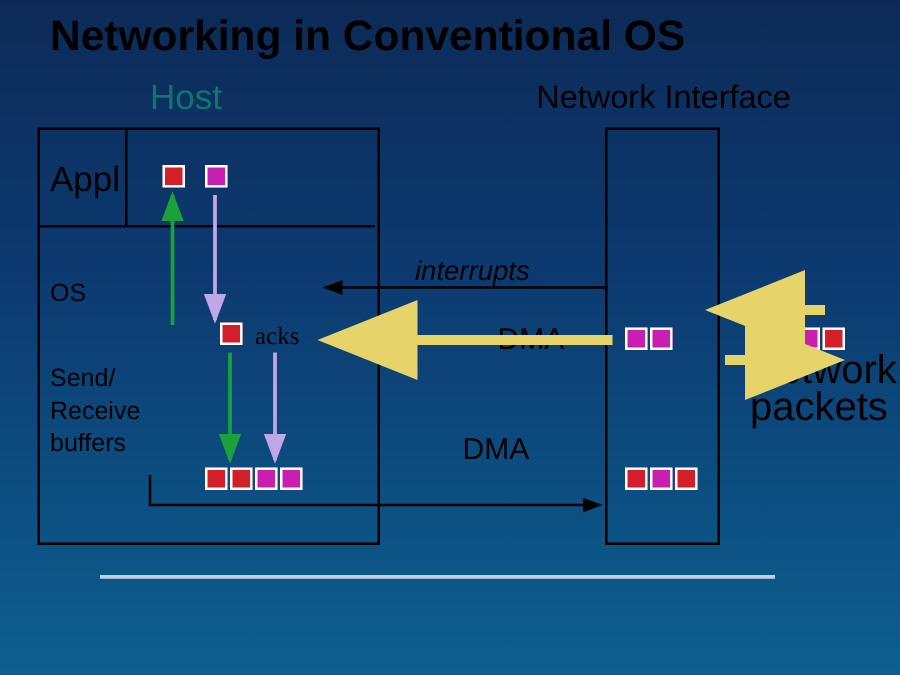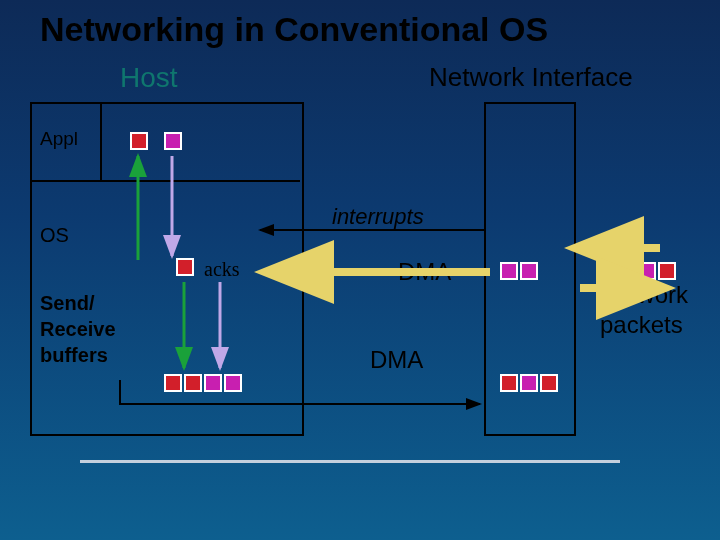--- a/index.html
+++ b/index.html
@@ -30,28 +30,28 @@
   }
   .ni-box{
     position:absolute;left:484px;top:102px;
     width:88px;height:330px;
     border:2px solid #000;background:transparent;
   }
   .hline{position:absolute;background:#000;height:2px;}
   .appl-sep{left:32px;top:180px;width:268px;}
   .appl-div{position:absolute;left:100px;top:104px;width:2px;height:76px;background:#000;}
   .bus{left:80px;top:460px;width:540px;height:3px;background:#c5cfdd;}
-  .appl-lbl{position:absolute;left:40px;top:128px;font-size:19px;}
+  .appl-lbl{position:absolute;left:40px;top:128px;font-size:28px;}
   .os-lbl{position:absolute;left:40px;top:224px;font-size:20px;}
-  .srb{position:absolute;left:40px;top:290px;font-size:20px;line-height:26px;font-weight:bold;}
+  .srb{position:absolute;left:40px;top:290px;font-size:20px;line-height:26px;}
   .acks-lbl{position:absolute;left:204px;top:258px;font-size:20px;font-family:Liberation Serif, serif;}
   .interrupts-lbl{position:absolute;left:332px;top:204px;font-size:22px;font-style:italic;}
   .dma1-lbl{position:absolute;left:398px;top:258px;font-size:24px;}
   .dma2-lbl{position:absolute;left:370px;top:346px;font-size:24px;}
-  .np-lbl{position:absolute;left:600px;top:280px;font-size:24px;line-height:30px;}
+  .np-lbl{position:absolute;left:600px;top:280px;font-size:32px;line-height:30px;}
   .sq{position:absolute;width:14px;height:14px;border:2px solid #fff;}
   .sq.red{background:#d21f2a;}
   .sq.mag{background:#c81fb0;}
   svg.arrows{position:absolute;left:0;top:0;width:720px;height:540px;pointer-events:none;}
 </style>
 </head>
 <body>
 
 <div class="title">Networking in Conventional OS</div>
 <div class="host-label">Host</div>

